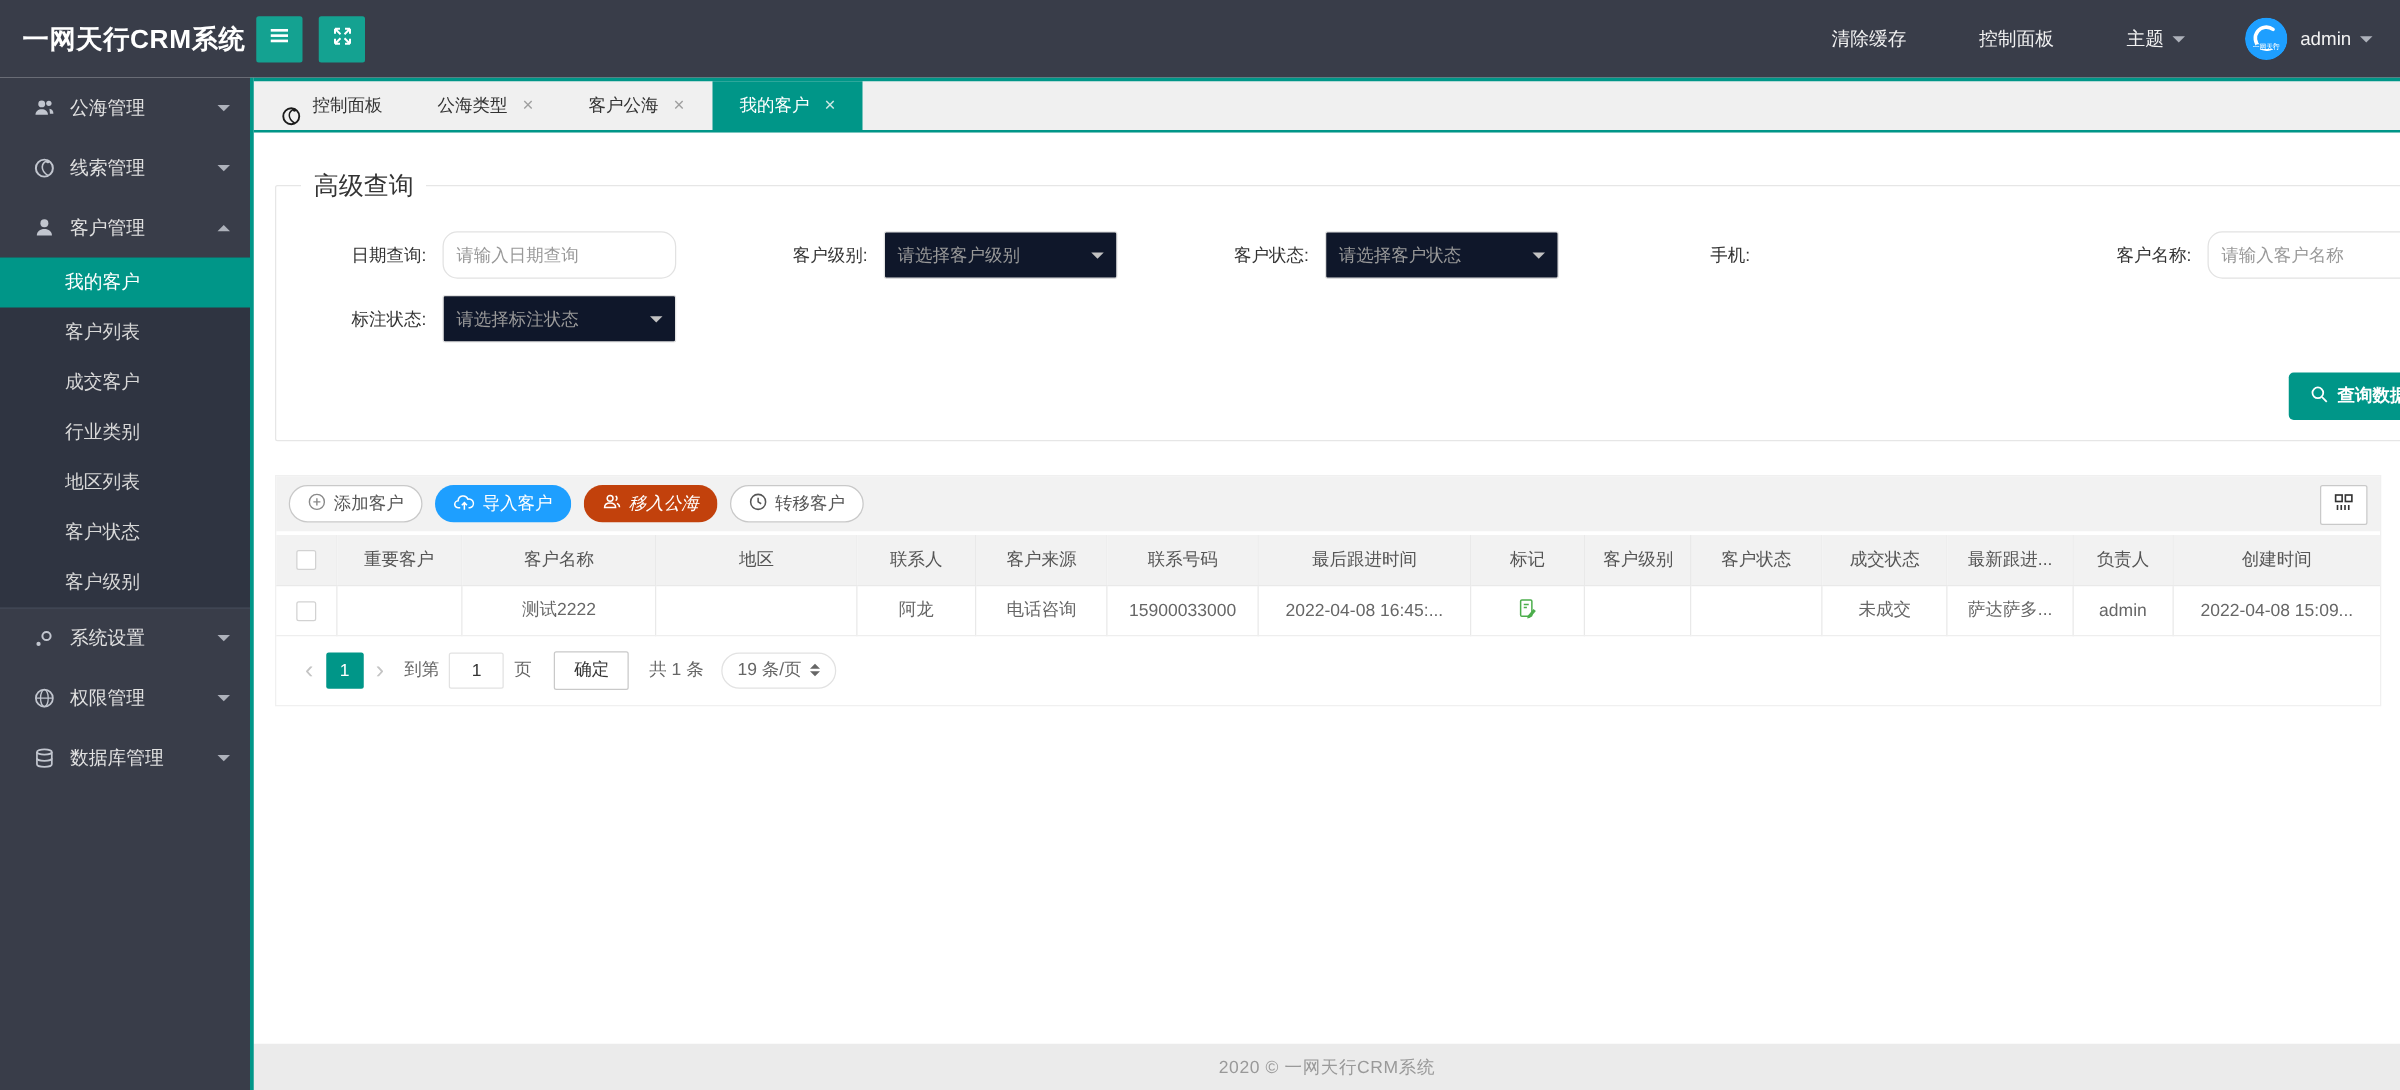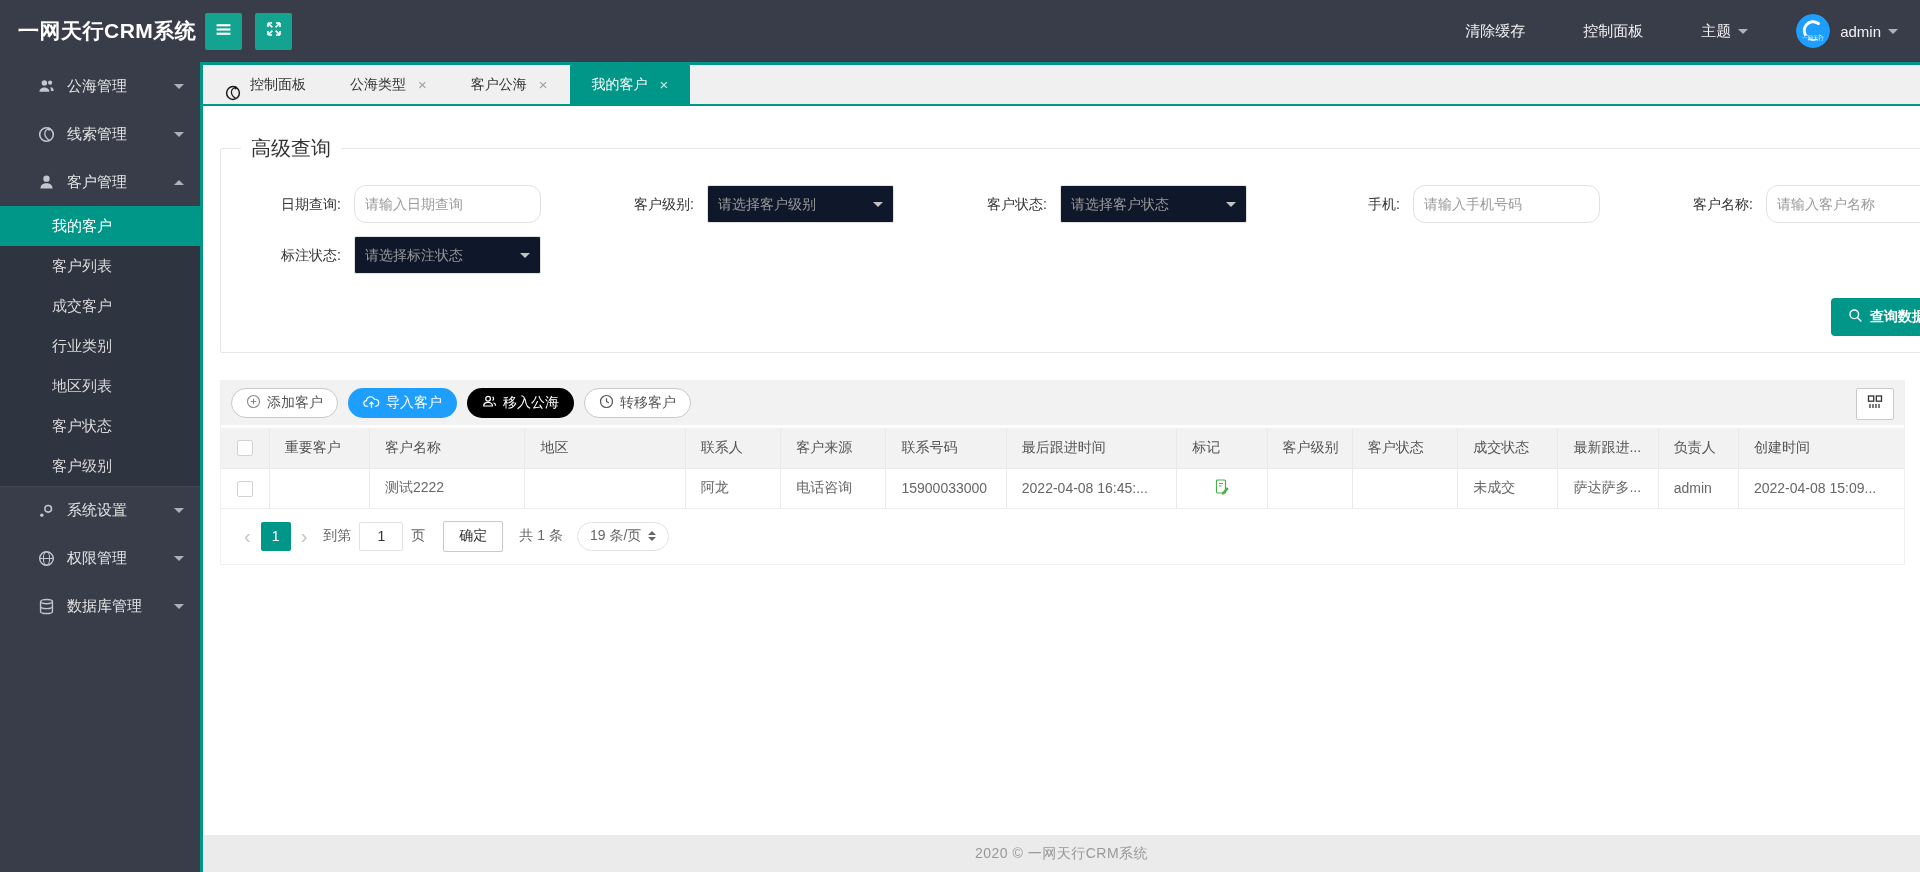--- a/index.html
+++ b/index.html
@@ -12,21 +12,21 @@
   .hdr-right { margin-left:auto; display:flex; align-items:center; padding-right:22px; }
   .hdr-link { color:#f2f2f2; font-size:15px; margin-left:58px; cursor:pointer; }
   .hdr-theme { display:flex; align-items:center; }
   .caret-dn { display:inline-block; width:0; height:0; border:5px solid transparent; border-top-color:#aeb2bb; margin-left:7px; margin-top:5px; }
   .caret-up { display:inline-block; width:0; height:0; border:5px solid transparent; border-bottom-color:#aeb2bb; margin-left:7px; margin-bottom:5px; }
   .avatar { width:34px; height:34px; border-radius:50%; margin-left:48px; overflow:hidden; flex:0 0 auto; }
   .hdr-user { color:#f2f2f2; font-size:15px; margin-left:10px; display:flex; align-items:center; }
 
   
   .sidebar { position:absolute; left:0; top:62px; bottom:0; width:200px; background:#393D49; }
-  .side-item { height:48px; display:flex; align-items:center; padding-left:38px; color:#e2e2e2; font-size:15px; position:relative; cursor:pointer; }
+  .side-item { height:48px; display:flex; align-items:center; padding-left:27px; color:#e2e2e2; font-size:15px; position:relative; cursor:pointer; }
   .side-item .s-ico { width:17px; height:17px; margin-right:12px; color:#c2c6cf; flex:0 0 auto; }
   .side-item .s-caret { position:absolute; right:16px; }
   .submenu { background:#2F3441; }
   .sub-item { height:40px; line-height:40px; padding-left:52px; color:#d8d8d8; font-size:15px; cursor:pointer; }
   .sub-item.active { background:#009688; color:#fff; }
   .side-sep { border-top:1px solid #434857; }
 
   
   .v-divider { position:absolute; left:200px; top:62px; bottom:0; width:3px; background:#009688; z-index:4; }
 
@@ -53,26 +53,26 @@
   .q-select .sel-caret { position:absolute; right:10px; top:16px; width:0; height:0; border:5px solid transparent; border-top-color:#c2c2c2; }
   .q-submit-row { display:flex; justify-content:flex-end; padding-right:12px; margin-top:24px; }
   .btn-search { height:38px; padding:0 17px; background:#009688; color:#fff; border:none; border-radius:4px; font-size:14px; font-weight:bold; display:flex; align-items:center; gap:7px; cursor:pointer; font-family:inherit; }
 
   
   .card { margin-top:27px; border:1px solid #f0f0f0; }
   .card-toolbar { background:#f2f2f2; padding:7px 10px; display:flex; position:relative; }
   .pill { height:30px; border-radius:15px; display:flex; align-items:center; gap:6px; padding:0 14px; font-size:14px; margin-right:10px; cursor:pointer; border:1px solid transparent; background:#fff; color:#555; font-family:inherit; }
   .pill.outline { border-color:#c9c9c9; }
   .pill.blue { background:#1E9FFF; color:#fff; }
-  .pill.orange { background:#000000; color:#fff; }
+  .pill.orange { background:#c2410c; color:#fff;font-style:italic; }
   .grid-btn { position:absolute; right:10px; top:7px; width:38px; height:32px; background:#fff; border:1px solid #c9c9c9; border-radius:2px; display:flex; align-items:center; justify-content:center; cursor:pointer; }
 
   table.grid { width:100%; border-collapse:collapse; table-layout:fixed; margin-top:3px; }
   table.grid th { background:#f2f2f2; font-weight:normal; color:#555; }
-  table.grid th, table.grid td { height:40px; font-size:14px; text-align:left; padding:0 15px; border-right:1px solid #e9e9e9; white-space:nowrap; overflow:hidden; }
+  table.grid th, table.grid td { height:40px; font-size:14px; text-align:center; padding:0 15px; border-right:1px solid #e9e9e9; white-space:nowrap; overflow:hidden; }
   table.grid th:last-child, table.grid td:last-child { border-right:none; }
   table.grid td { color:#666; border-bottom:1px solid #eee; }
   table.grid th { border-bottom:1px solid #e9e9e9; }
   .cell-center { text-align:center !important; padding:0 !important; }
   .checkbox { width:16px; height:16px; border:1px solid #d2d2d2; border-radius:2px; background:#fff; display:inline-block; vertical-align:middle; cursor:pointer; }
 
   
   .pager { display:flex; align-items:center; padding:12px 15px; font-size:14px; color:#666; }
   .pg-arrow { color:#c4c4c4; font-size:20px; padding:0 8px; cursor:default; line-height:1; }
   .pg-num { min-width:30px; height:29px; background:#009688; color:#fff; border-radius:2px; display:flex; align-items:center; justify-content:center; margin:0 2px; cursor:pointer; }
@@ -259,21 +259,20 @@
         </div>
         <div class="q-group">
           <div class="q-label">客户状态:</div>
           <div class="q-select">
             <span>请选择客户状态</span>
             <i class="sel-caret"></i>
           </div>
         </div>
         <div class="q-group">
           <div class="q-label">手机:</div>
-          <input class="q-input" placeholder="请输入手机号码" style="">
         </div>
         <div class="q-group">
           <div class="q-label">客户名称:</div>
           <input class="q-input" placeholder="请输入客户名称" style="">
         </div>
       </div>
       <div class="q-row">
         <div class="q-group">
           <div class="q-label">标注状态:</div>
           <div class="q-select">

